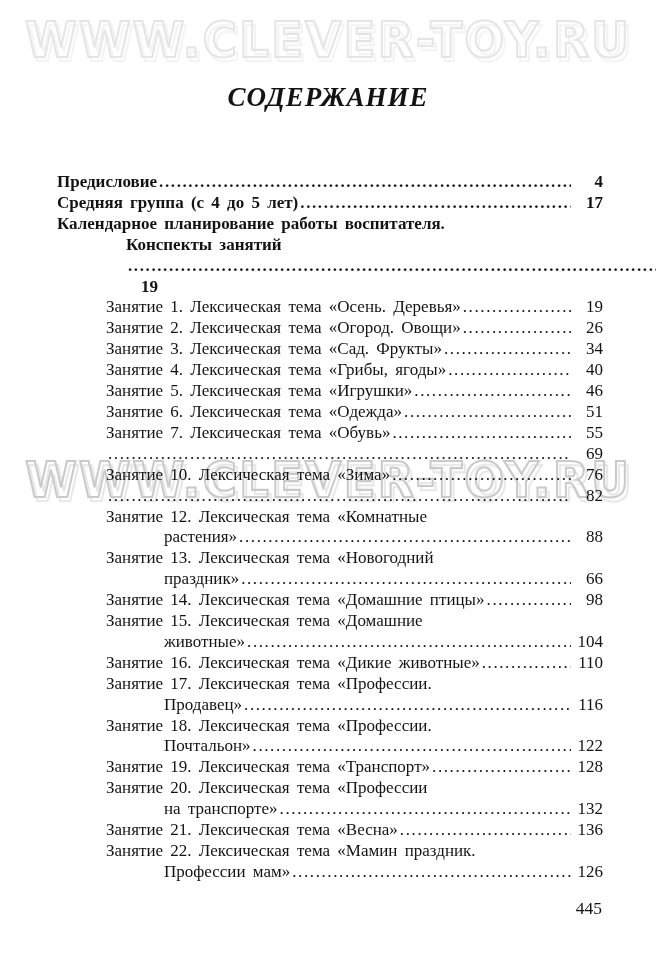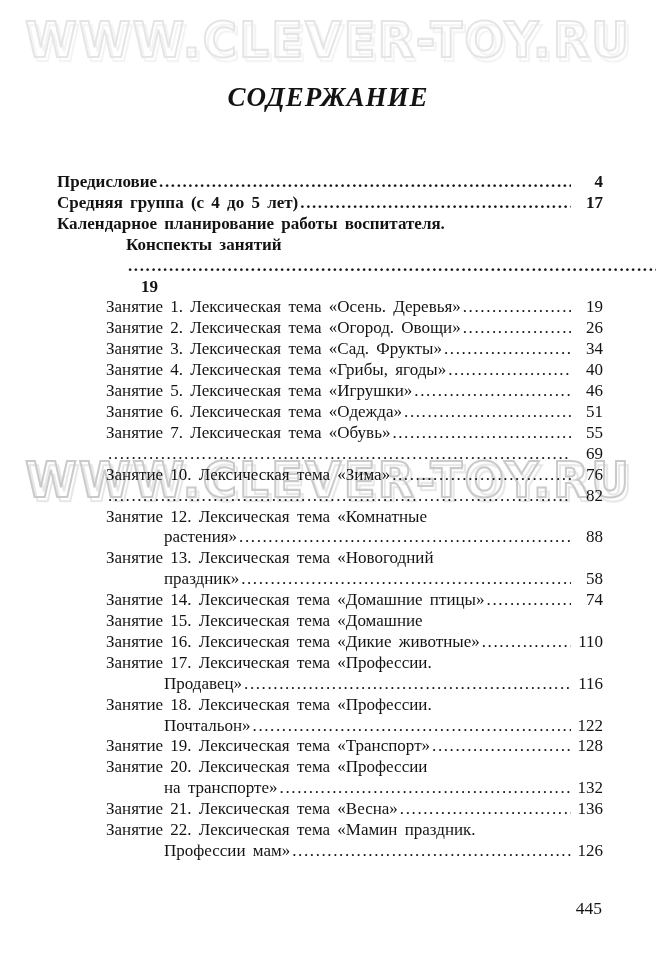--- a/index.html
+++ b/index.html
@@ -167,33 +167,38 @@
       <span class="pg">88</span>
     </div>
 
     <div class="row i1">
       <span class="t">Занятие 13. Лексическая тема «Новогодний</span>
     </div>
 
     <div class="row i3">
       <span class="t">праздник»</span>
       <span class="leader"></span>
-      <span class="pg">58</span>
+      <span class="pg">66</span>
     </div>
 
     <div class="row i1">
       <span class="t">Занятие 14. Лексическая тема «Домашние птицы»</span>
       <span class="leader"></span>
-      <span class="pg">74</span>
+      <span class="pg">98</span>
     </div>
 
     <div class="row i1">
       <span class="t">Занятие 15. Лексическая тема «Домашние</span>
     </div>
 
+    <div class="row i3">
+      <span class="t">животные»</span>
+      <span class="leader"></span>
+      <span class="pg">104</span>
+    </div>
 
     <div class="row i1">
       <span class="t">Занятие 16. Лексическая тема «Дикие животные»</span>
       <span class="leader"></span>
       <span class="pg">110</span>
     </div>
 
     <div class="row i1">
       <span class="t">Занятие 17. Лексическая тема «Профессии.</span>
     </div>

